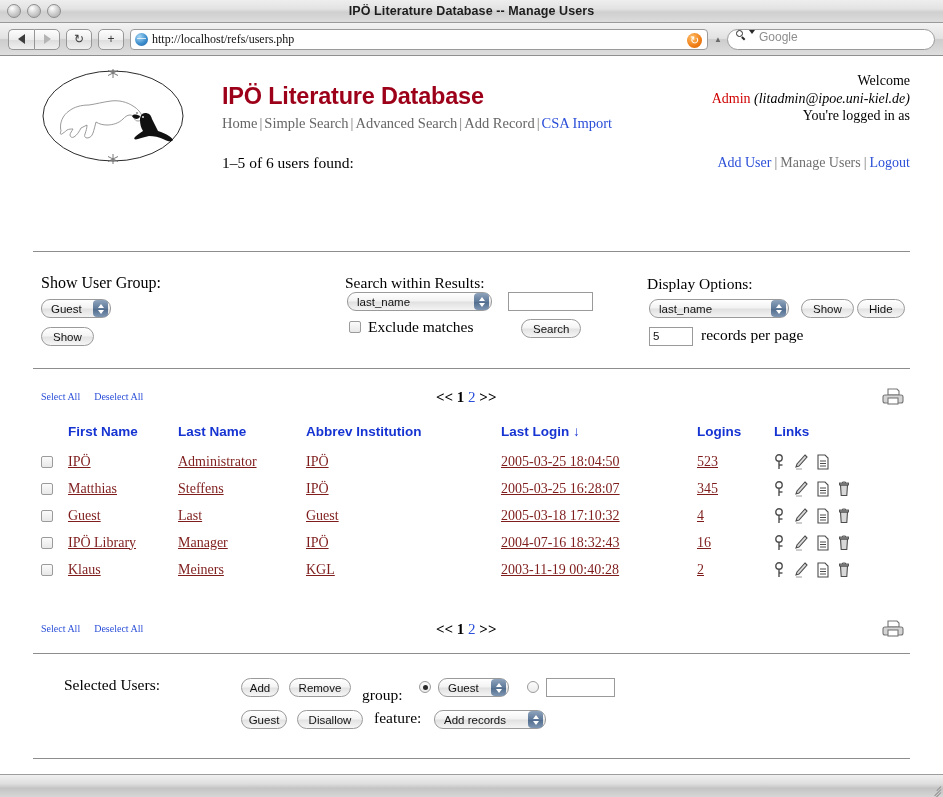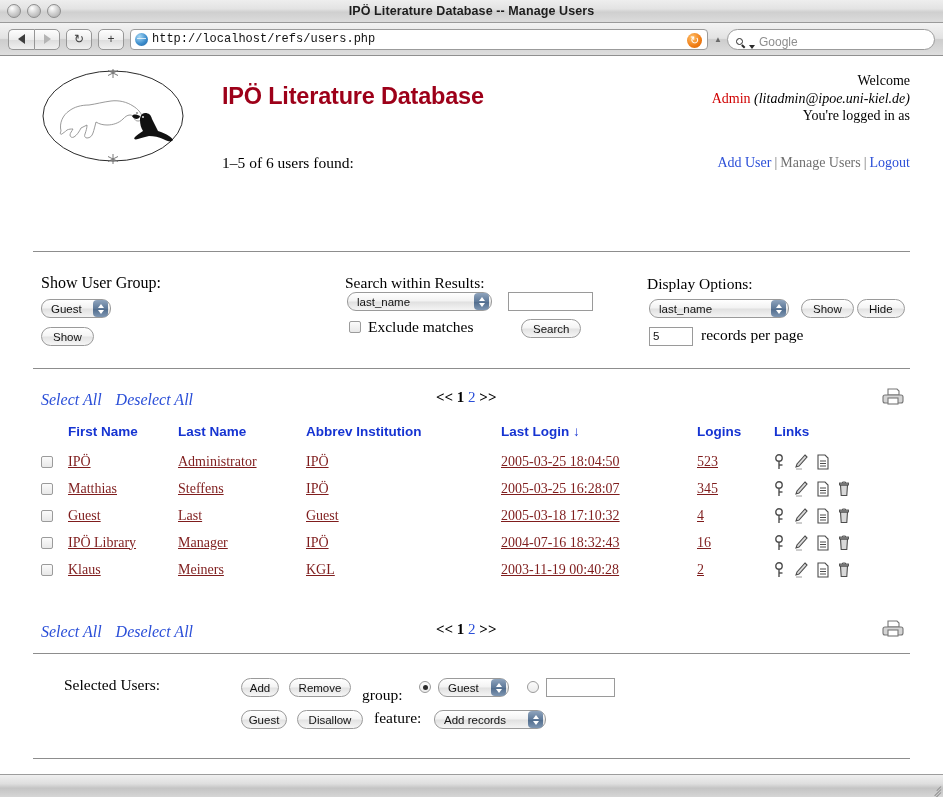--- a/index.html
+++ b/index.html
@@ -88,41 +88,41 @@
     width: 13px; height: 13px; border-radius: 50%;
     background: radial-gradient(circle at 35% 30%, #a9d9f5 0%, #3e8fce 55%, #1f5f9b 100%);
     margin-right: 4px; flex: none;
     position: relative;
   }
   .globe::after{
     content:""; position:absolute; left:2px; top:5px; width:9px; height:3px;
     border-top:1px solid rgba(255,255,255,.75);
   }
   .url-text {
-    font-family: Liberation Mono, monospace;
+    font-family: Liberation Serif, serif;
     font-size: 12px; color: #101010;
     white-space: nowrap; overflow: hidden;
   }
   .rss {
     position: absolute; right: 5px; top: 3px;
     width: 15px; height: 15px; border-radius: 50%;
     background: radial-gradient(circle at 35% 30%, #ffc06a 0%, #f07c14 60%, #d35f00 100%);
     display: flex; align-items: center; justify-content: center;
     color: #fff; font-size: 11px; font-family: "Liberation Sans", sans-serif;
     line-height: 1;
   }
   .sep-caret {
     width: 7px; text-align:center; color:#6a6a6a; font-size:8px; flex:none;
   }
   .searchbox {
     width: 208px; height: 21px;
     background: #ffffff;
     border: 1px solid #9b9b9b;
     border-radius: 11px;
-    display: flex; align-items: flex-end;
+    display: flex; align-items: flex-start;
     padding: 0 8px;
     box-sizing: border-box;
     flex: none;
   }
   .mag {
     position: relative; width: 11px; height: 11px; flex: none; margin-right: 2px;
   }
   .mag::before{
     content:""; position:absolute; left:0; top:0; width:7px; height:7px;
     border:1.6px solid #2a2a2a; border-radius:50%; box-sizing:border-box;
@@ -262,21 +262,21 @@
     background: linear-gradient(to bottom,#fcfcfc,#ececec);
     display: inline-block; box-sizing: border-box;
     position: relative; vertical-align: middle;
   }
   .radio.checked::after {
     content:""; position:absolute; left:2.5px; top:2.5px;
     width:5px;height:5px;border-radius:50%;background:#2b2b2b;
   }
 
   
-  .selectall { font-size: 16px; font-style: italic; }
+  .selectall { font-size: 10px; }
   .selectall a { color: #2b4fd8; text-decoration: none; margin-right: 14px; }
   .pager { font-size: 15px; color: #000; white-space: nowrap; }
   .pager .cur { font-weight: bold; color: #000; }
   .pager a { color: #2b4fd8; text-decoration: none; }
   .pager .chev { color: #000; font-weight: bold; }
 
   
   table.users { border-collapse: collapse; width: 100%; }
   table.users th {
     font-family: "Liberation Sans", sans-serif;
@@ -383,20 +383,23 @@
             <line x1="67" y1="1.5" x2="77" y2="6.5"></line>
             <line x1="77" y1="1.5" x2="67" y2="6.5"></line>
           <line x1="72" y1="85" x2="72" y2="95"></line>
             <line x1="67" y1="87.5" x2="77" y2="92.5"></line>
             <line x1="77" y1="87.5" x2="67" y2="92.5"></line>
         </g>
       </svg>
 
       <div class="site-title">IPÖ Literature Database</div>
 
+      <div class="topnav">
+        <span class="gray">Home</span><span class="pipe">|</span><span class="gray">Simple Search</span><span class="pipe">|</span><span class="gray">Advanced Search</span><span class="pipe">|</span><span class="gray">Add Record</span><span class="pipe">|</span><a href="#">CSA Import</a>
+      </div>
 
       <div class="results-count">1–5 of 6 users found:</div>
 
       <div class="welcome">
         <div>Welcome</div>
         <div><span class="admin">Admin</span> <span class="italic">(litadmin@ipoe.uni-kiel.de)</span></div>
         <div>You're logged in as</div>
       </div>
 
       <div class="userlinks">

